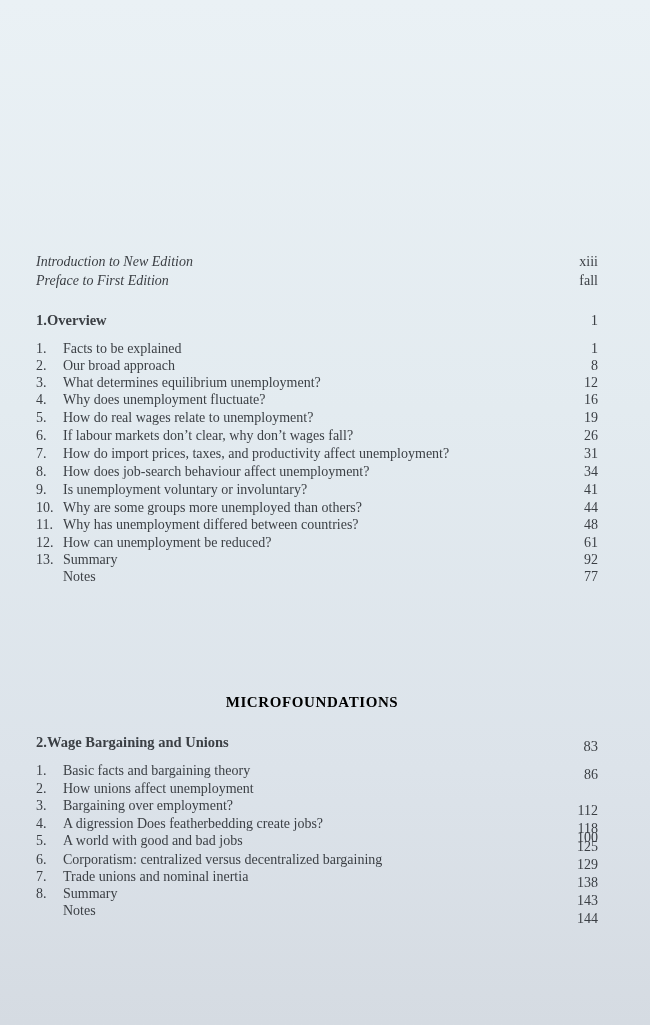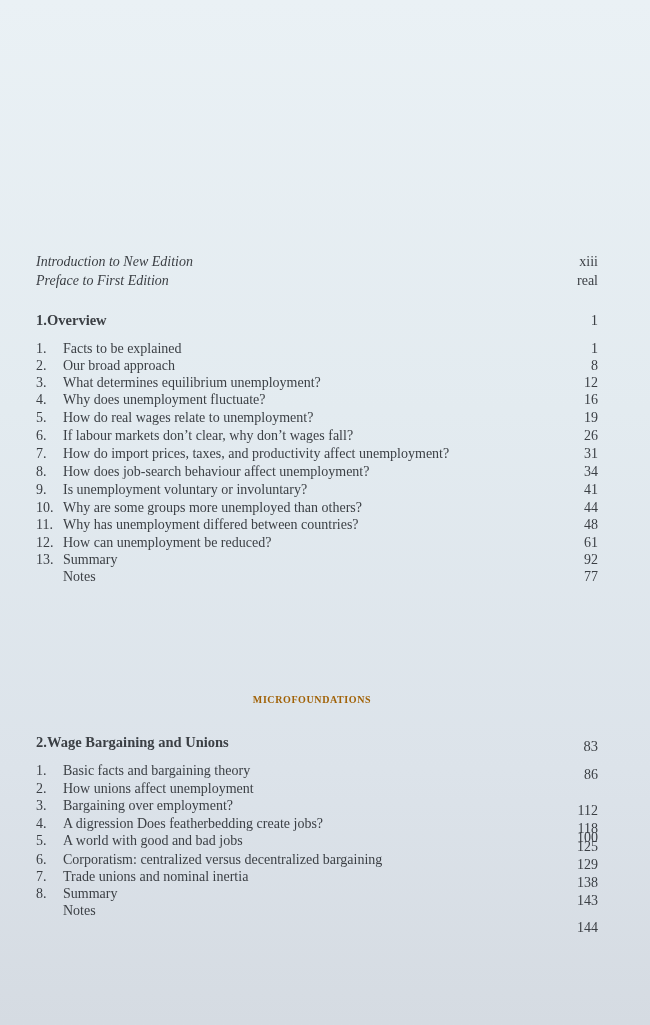--- a/index.html
+++ b/index.html
@@ -19,40 +19,40 @@
   .row .num { position: absolute; left: 0; }
   .row .label { position: absolute; left: 27px; }
   .row .page-no { position: absolute; right: 0; }
   .row.front .label { left: 0; font-style: italic; }
   .row.chapter { font-weight: bold; font-size: 14.5px; }
   .row.chapter .num { left: 0; }
   .row.chapter .label { left: 11px; }
   .row.chapter .page-no { font-weight: normal; }
   .part {
     position: absolute; top: 694px; left: 0; width: 624px; text-align: center;
-    font-size: 10px; font-weight: bold; letter-spacing: 0.6px; color: #a16207;
+    font-size: 15px; font-weight: bold; letter-spacing: 0.6px; color: #000000;
   }
   .folio { position: absolute; top: 939px; left: 0; width: 624px; text-align: center; font-size: 14px; color: #55595e; }
   .ghost { position: absolute; color: #c9d3da; font-size: 13px; opacity: 0.55; white-space: nowrap; }
 </style>
 </head>
 <body>
 
 <div class="page">
 
   <div class="ghost" style="top:56px; left:240px;">&nbsp;</div>
 
 
   <div class="row front" style="top:253px;">
     <span class="label">Introduction to New Edition</span>
     <span class="page-no">xiii</span>
   </div>
   <div class="row front" style="top:272px;">
     <span class="label">Preface to First Edition</span>
-    <span class="page-no">real</span>
+    <span class="page-no">fall</span>
   </div>
 
   <div class="row chapter" style="top:312px;">
     <span class="num">1.</span>
     <span class="label">Overview</span>
     <span class="page-no">1</span>
   </div>
 
   <div class="row" style="top:340px;">
       <span class="num">1.</span>
@@ -169,16 +169,16 @@
       <span class="page-no" style="top:6px;">138</span>
     </div>
   <div class="row" style="top:885px;">
       <span class="num">8.</span>
       <span class="label">Summary</span>
       <span class="page-no" style="top:7px;">143</span>
     </div>
   <div class="row" style="top:902px;">
       <span class="num"></span>
       <span class="label">Notes</span>
-      <span class="page-no" style="top:8px;margin-top:9px;">144</span>
+      <span class="page-no" style="top:8px;">144</span>
     </div>
 
 </div>
 
 </body></html>

